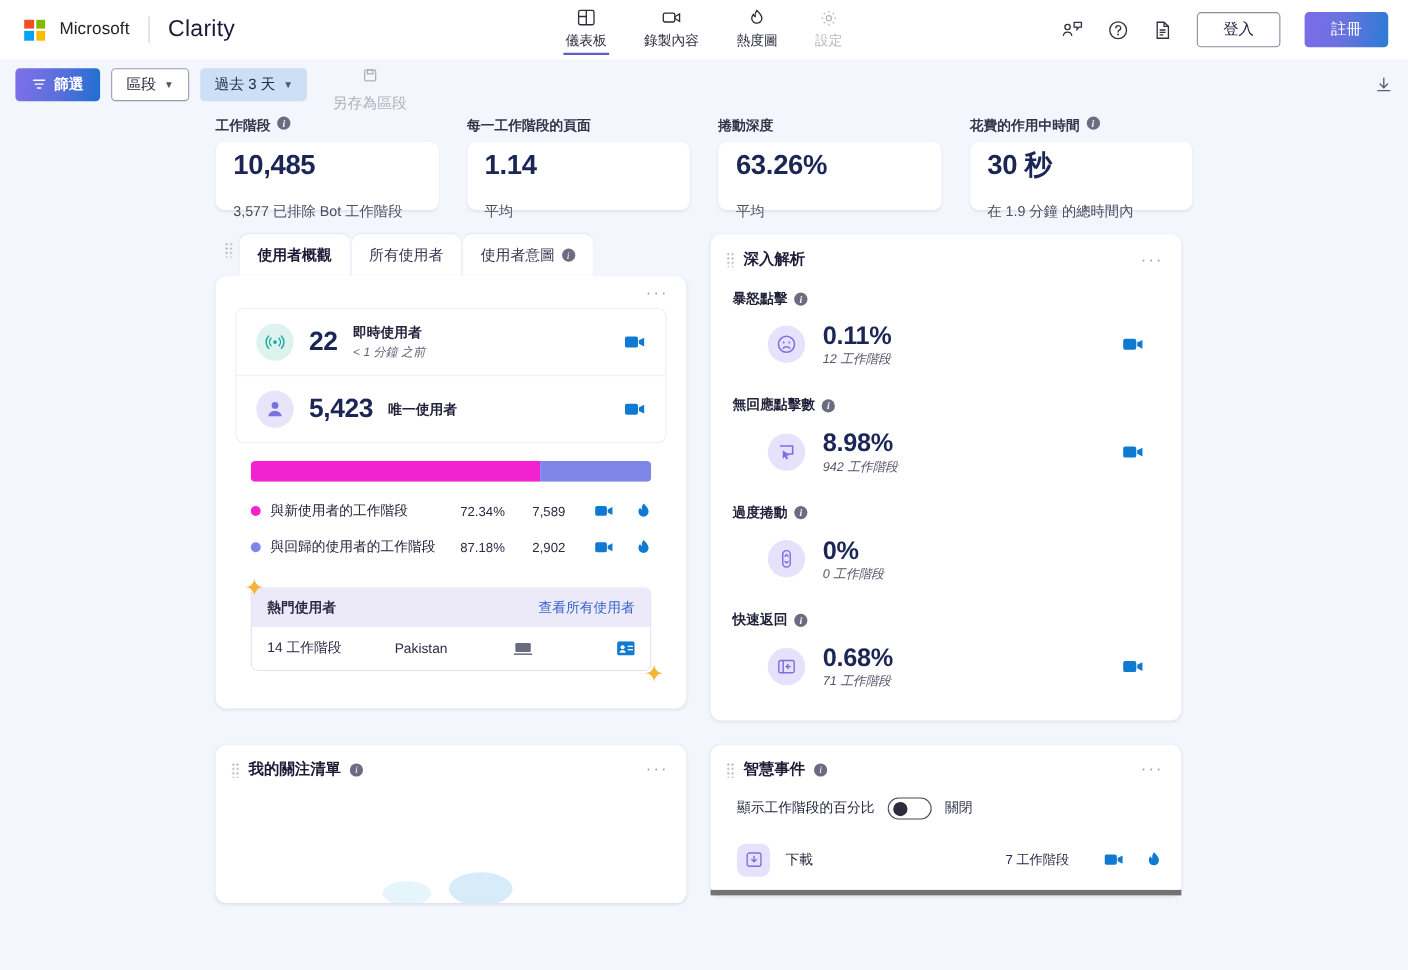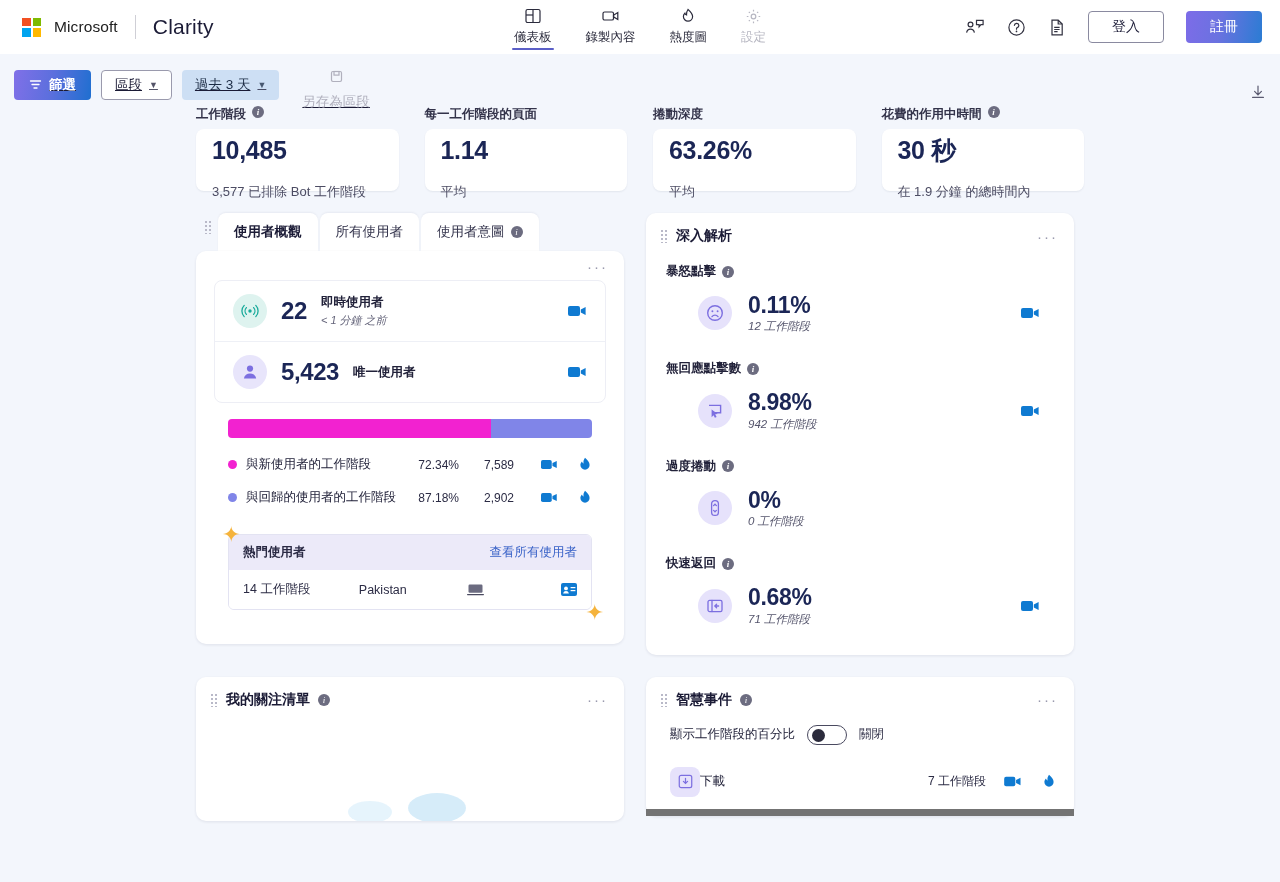--- a/index.html
+++ b/index.html
@@ -62,22 +62,22 @@
   }
   .btn-signup {
     min-width: 76px; height: 32px; padding: 0 18px;
     border: none; border-radius: 4px;
     background: linear-gradient(100deg, #7d6ce8 0%, #6a72e0 45%, #2b7cd3 100%);
     font-size: 14px; color: #fff; cursor: pointer; font-family: inherit;
   }
 
   
   .toolbar {
-    height: 46px; display: flex; align-items: flex-end;
-    gap: 10px; padding: 0 14px; position: relative; text-decoration: underline;
+    height: 46px; display: flex; align-items: center;
+    gap: 10px; padding: 0 14px; position: relative;
   }
   .pill {
     height: 30px; display: flex; align-items: center; gap: 7px;
     border-radius: 4px; padding: 0 13px; font-size: 13.5px;
     cursor: pointer; font-family: inherit;
   }
   .pill-filter {
     background: linear-gradient(100deg, #8070e8 0%, #5b6fdd 50%, #1f6fd0 100%);
     color: #fff; border: none; font-weight: 600; padding: 0 15px;
   }
@@ -245,22 +245,22 @@
   .toggle {
     width: 40px; height: 20px; border-radius: 10px;
     border: 1px solid #4a4a60; background: #fff; position: relative; cursor: pointer;
   }
   .toggle .knob {
     position: absolute; width: 13px; height: 13px; border-radius: 50%;
     background: #2b2b3c; top: 3px; left: 4px;
   }
   .toggle-state { color: #33334a; }
   .se-row {
-    display: flex; align-items: center; 
-    padding: 10px 18px 12px 24px; border-bottom: 7px solid #737373;
+    display: flex; align-items: center; gap: 14px;
+    padding: 10px 18px 12px 24px; border-bottom: 5px solid #737373;
     font-size: 12.5px; color: #22223a;
   }
   .se-ico { width: 30px; height: 30px; border-radius: 8px; background: #e6e2fb;
     display: flex; align-items: center; justify-content: center; flex: none; }
   .se-count { margin-left: auto; font-size: 12px; color: #2b2b44; }
   .se-acts { display: flex; gap: 20px; margin-left: 18px; }
 
   .icon-btn { cursor: pointer; display: flex; align-items: center; }
 </style>
 </head>

